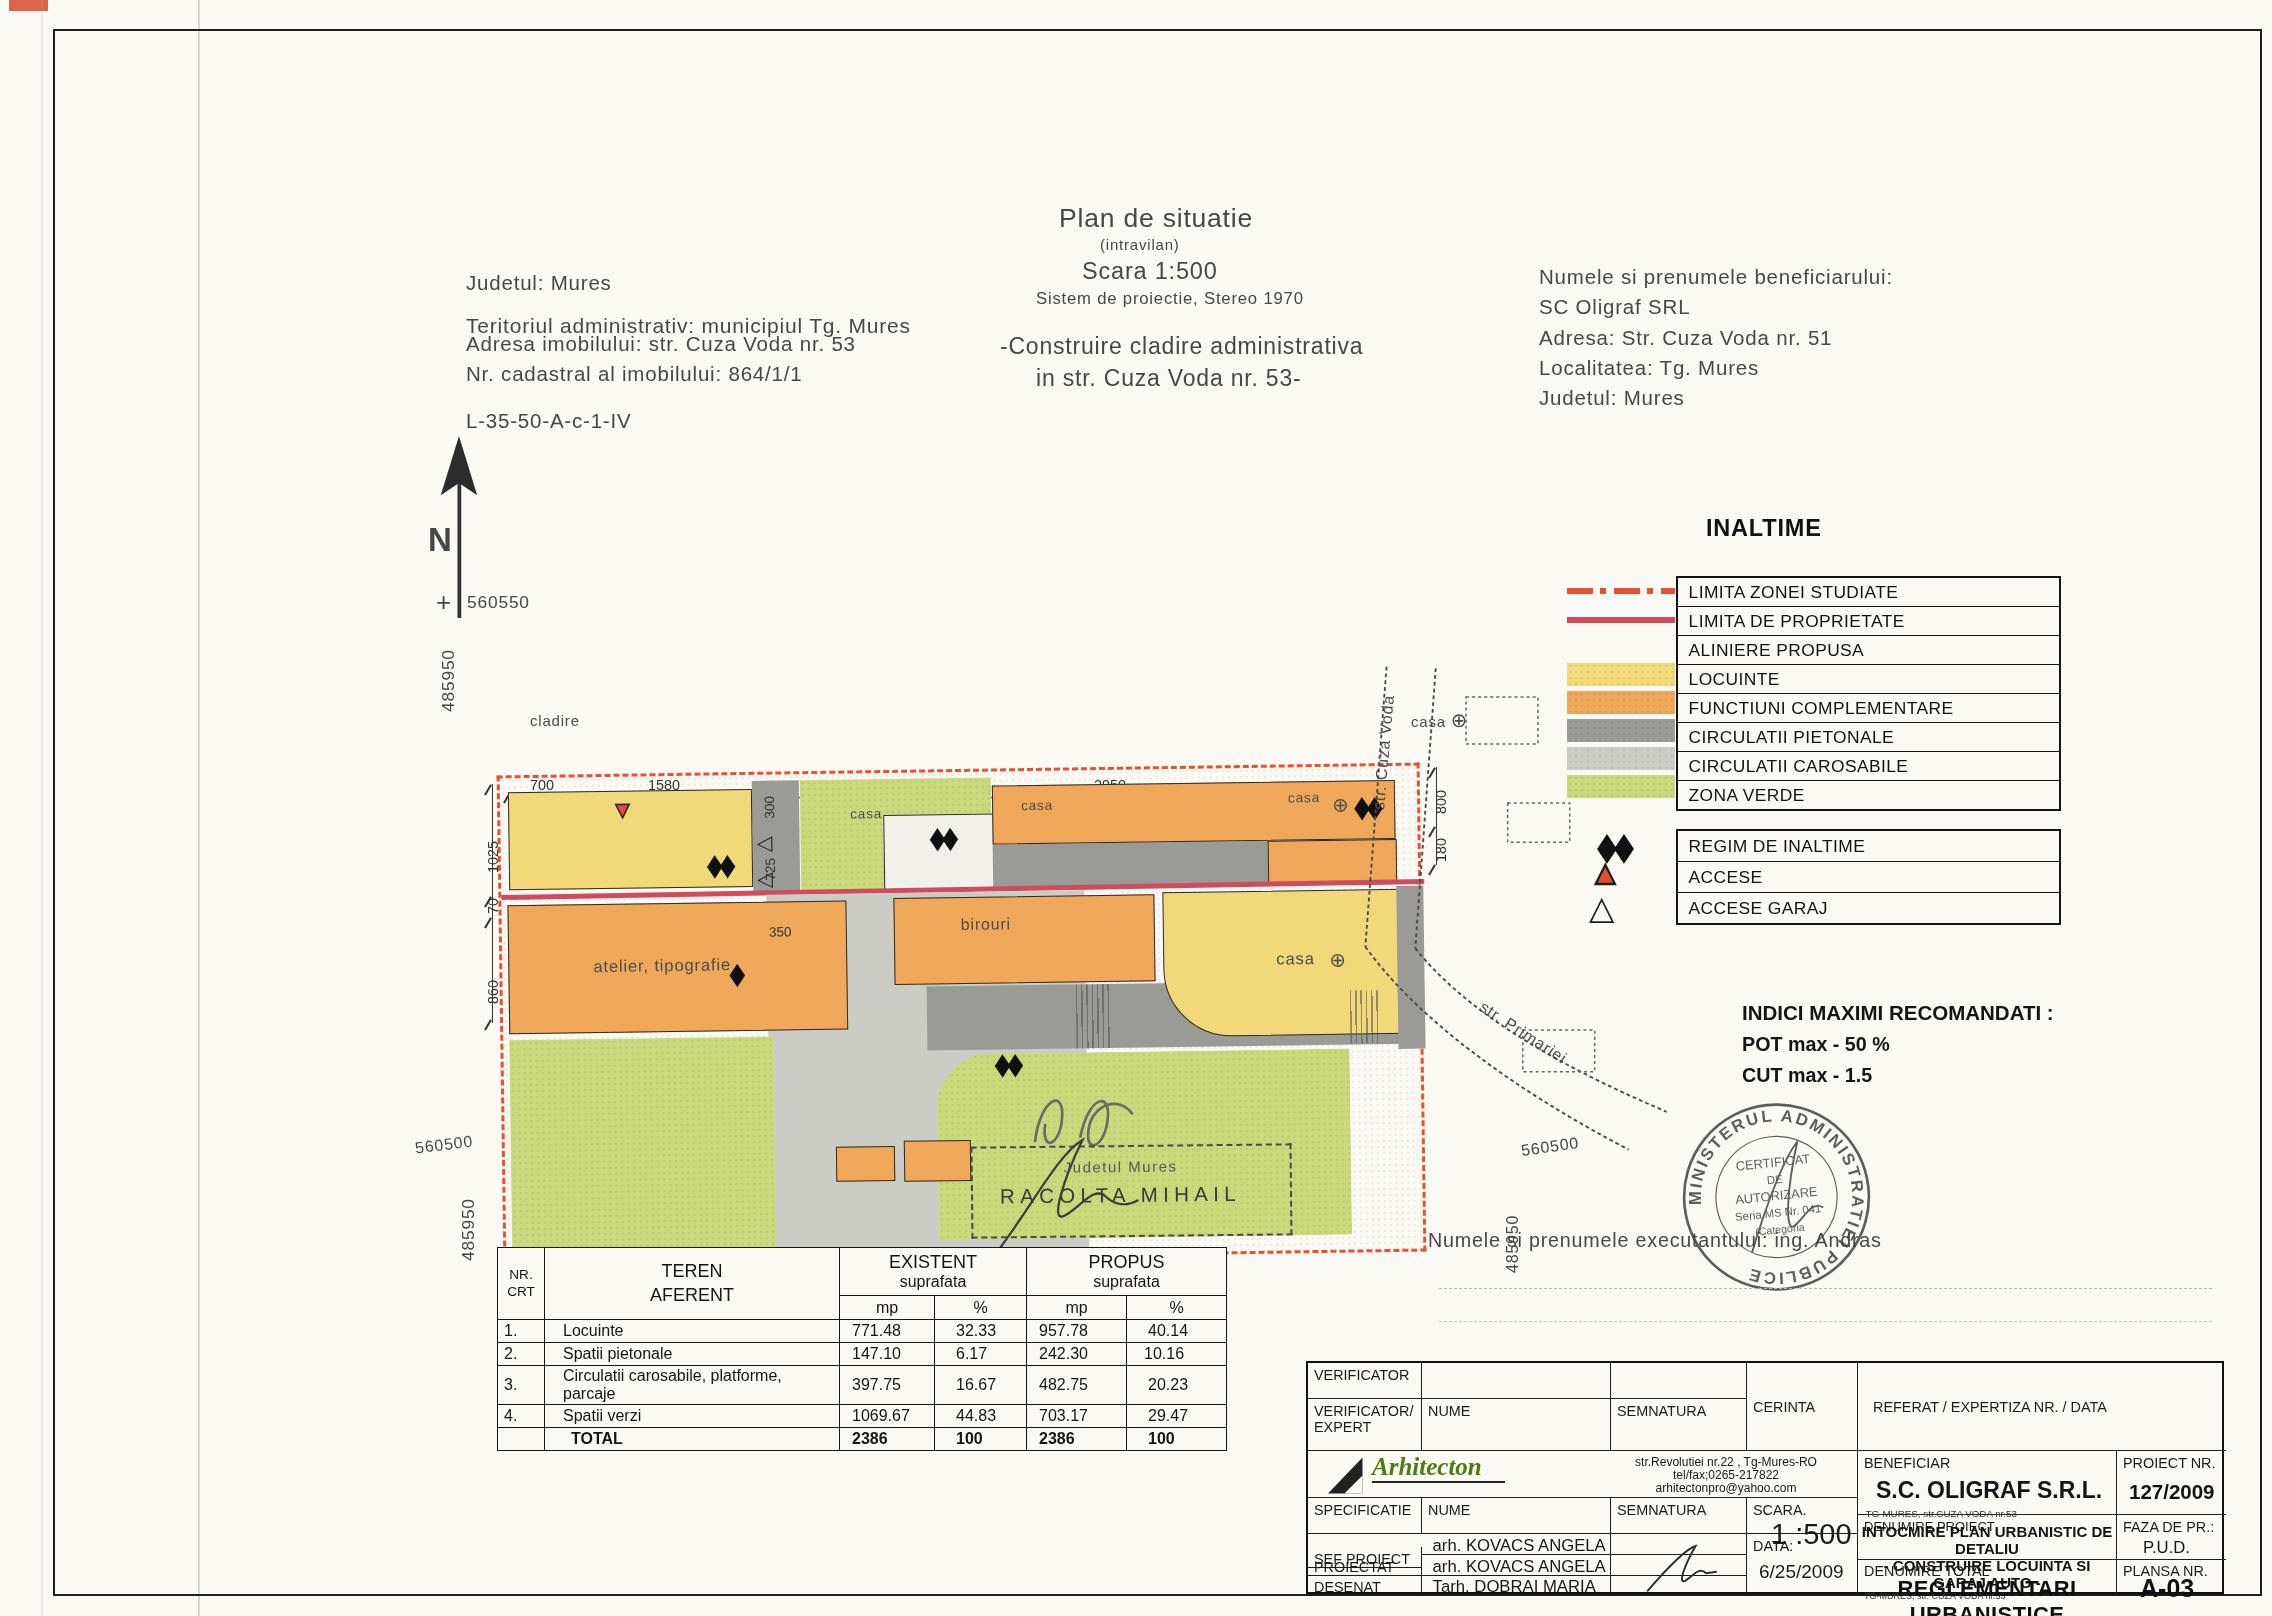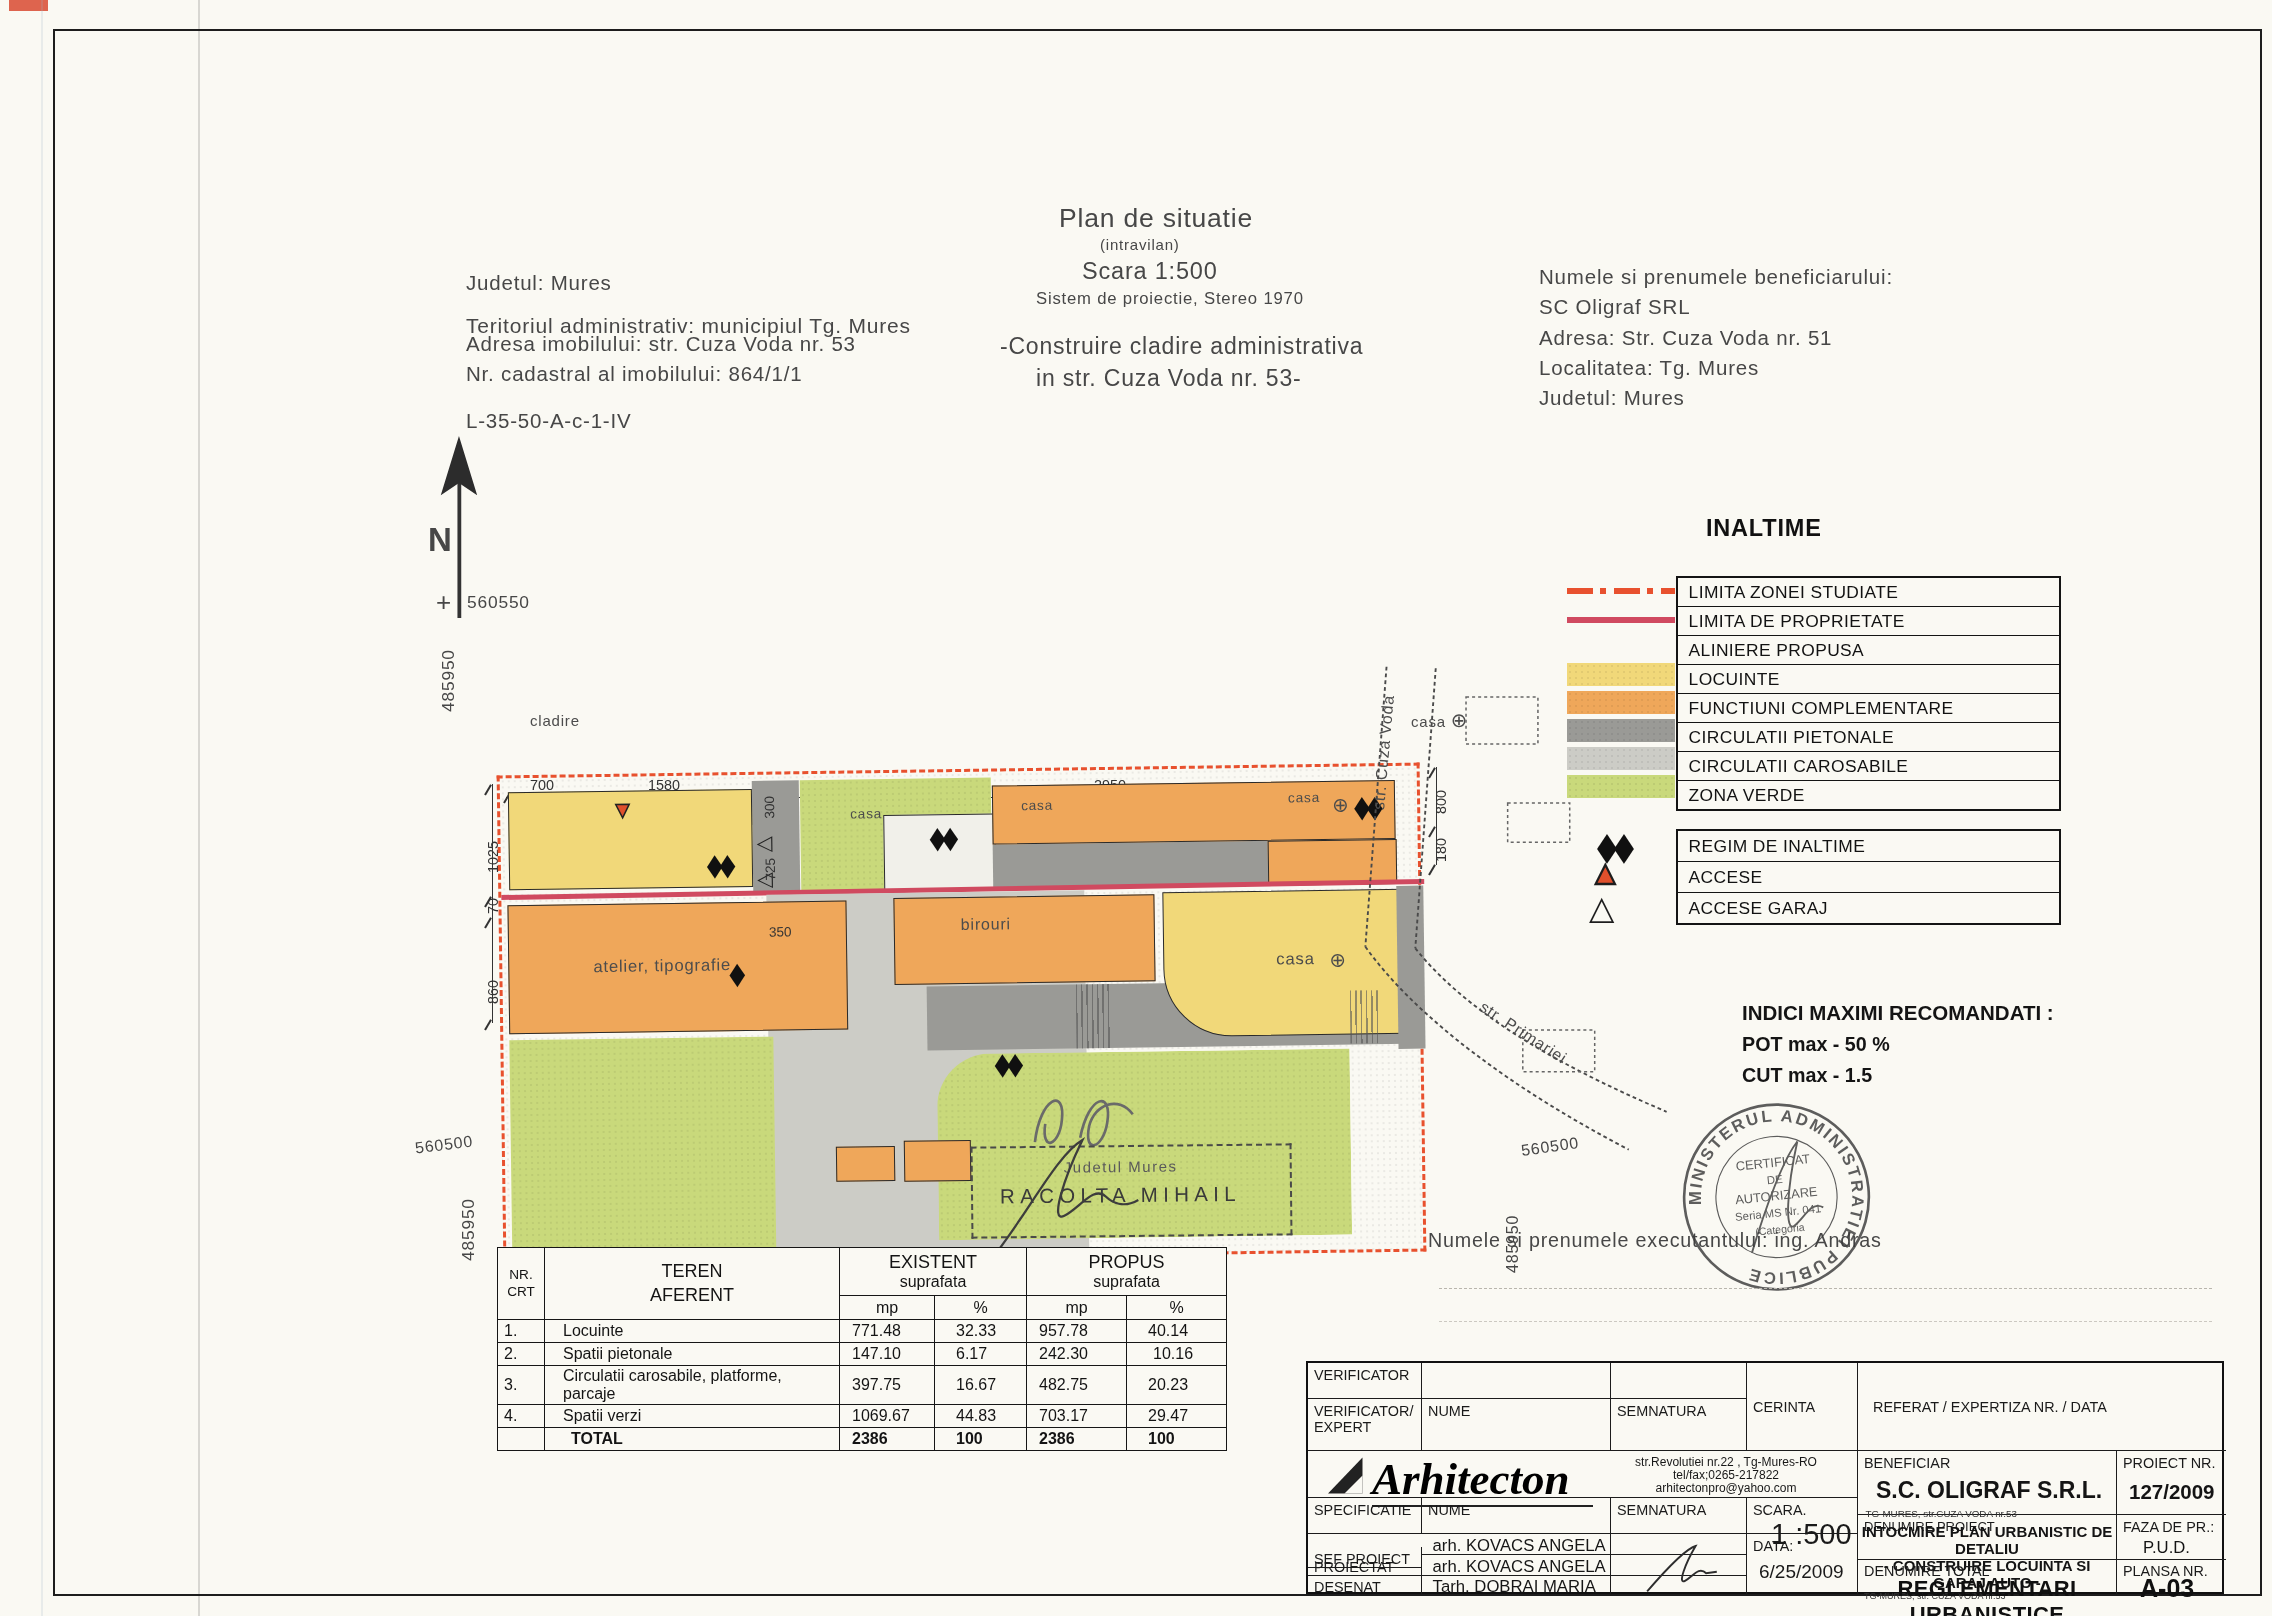--- a/index.html
+++ b/index.html
@@ -296,21 +296,21 @@
       <td style="border:1.9px solid #161616;padding-left:21px">32.33</td>
       <td style="border:1.9px solid #161616;padding-left:12px">957.78</td>
       <td style="border:1.9px solid #161616;padding-left:21px">40.14</td>
     </tr>
     <tr style="height:23px">
       <td style="border:1.9px solid #161616;padding-left:6px">2.</td>
       <td style="border:1.9px solid #161616;padding-left:18px">Spatii pietonale</td>
       <td style="border:1.9px solid #161616;padding-left:12px">147.10</td>
       <td style="border:1.9px solid #161616;padding-left:21px">6.17</td>
       <td style="border:1.9px solid #161616;padding-left:12px">242.30</td>
-      <td style="border:1.9px solid #161616;padding-left:26px">10.16</td>
+      <td style="border:1.9px solid #161616;padding-left:17px">10.16</td>
     </tr>
     <tr style="height:23px">
       <td style="border:1.9px solid #161616;padding-left:6px">3.</td>
       <td style="border:1.9px solid #161616;padding-left:18px">Circulatii carosabile, platforme, parcaje</td>
       <td style="border:1.9px solid #161616;padding-left:12px">397.75</td>
       <td style="border:1.9px solid #161616;padding-left:21px">16.67</td>
       <td style="border:1.9px solid #161616;padding-left:12px">482.75</td>
       <td style="border:1.9px solid #161616;padding-left:21px">20.23</td>
     </tr>
     <tr style="height:23px">
@@ -347,21 +347,21 @@
       </div>
     <div class="cell cl" style="left:550px;top:0;width:368px;height:88px;border-right:none">
         <div style="margin-top:32px;padding-left:9px">REFERAT / EXPERTIZA NR. / DATA</div>
       </div>
 
     <div class="cell" style="left:0;top:88px;width:550px;height:47px">
       <svg style="position:absolute;left:16.7px;top:4.5px" width="42" height="39" viewBox="0 0 56 52">
         <polygon points="4,50 50,2 50,50" fill="#222"></polygon>
           <polygon points="26,50 50,26 50,50" fill="#faf9f3"></polygon>
         </svg>
-      <span style="position:absolute;left:64px;top:1.5px;font-family:'Liberation Serif',serif;font-style:italic;font-weight:bold;font-size:45px;color:#000000;border-bottom:2.3px solid #222;padding-right:23px">Arhitecton</span>
+      <span style="position:absolute;left:64px;top:1.5px;font-family:'Liberation Serif',serif;font-style:italic;font-weight:bold;font-size:25px;color:#4d7c0f;border-bottom:2.3px solid #222;padding-right:23px">Arhitecton</span>
       <div style="position:absolute;left:297px;top:4.5px;width:242px;text-align:center;font-size:12px;line-height:13px;color:#181818">
         <div>str.Revolutiei nr.22 , Tg-Mures-RO</div>
         <div>tel/fax;0265-217822</div>
         <div>arhitectonpro@yahoo.com</div>
       </div>
     </div>
 
     <div class="cell cl" style="left:0;top:135px;width:114px;height:36px">SPECIFICATIE</div>
     <div class="cell cl" style="left:114px;top:135px;width:189px;height:36px">NUME</div>
     <div class="cell cl" style="left:303px;top:135px;width:136px;height:36px">SEMNATURA</div>

